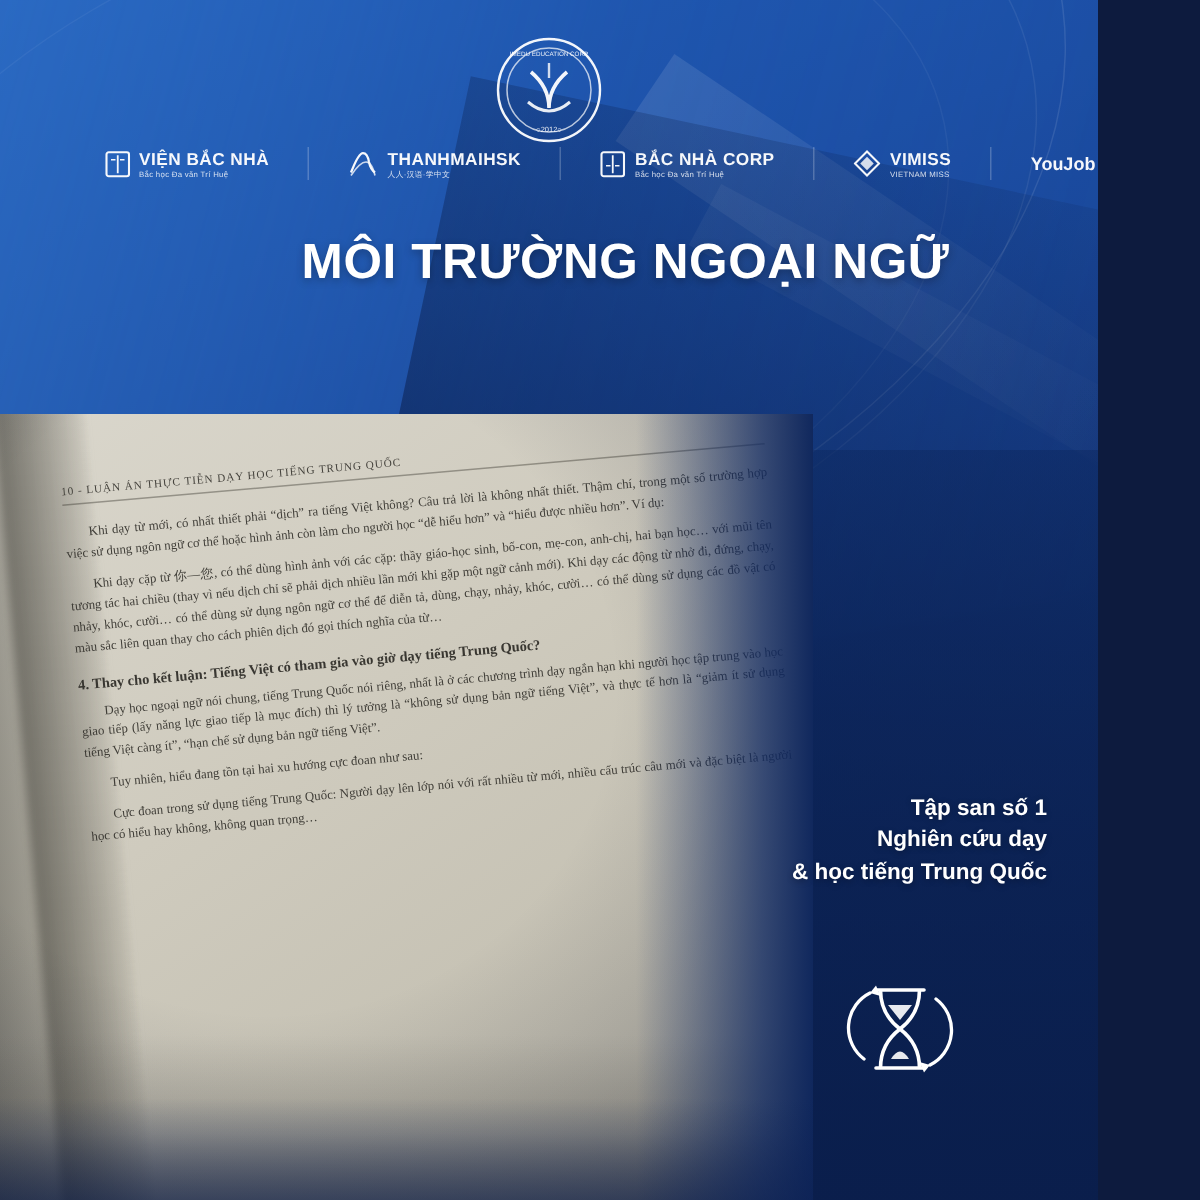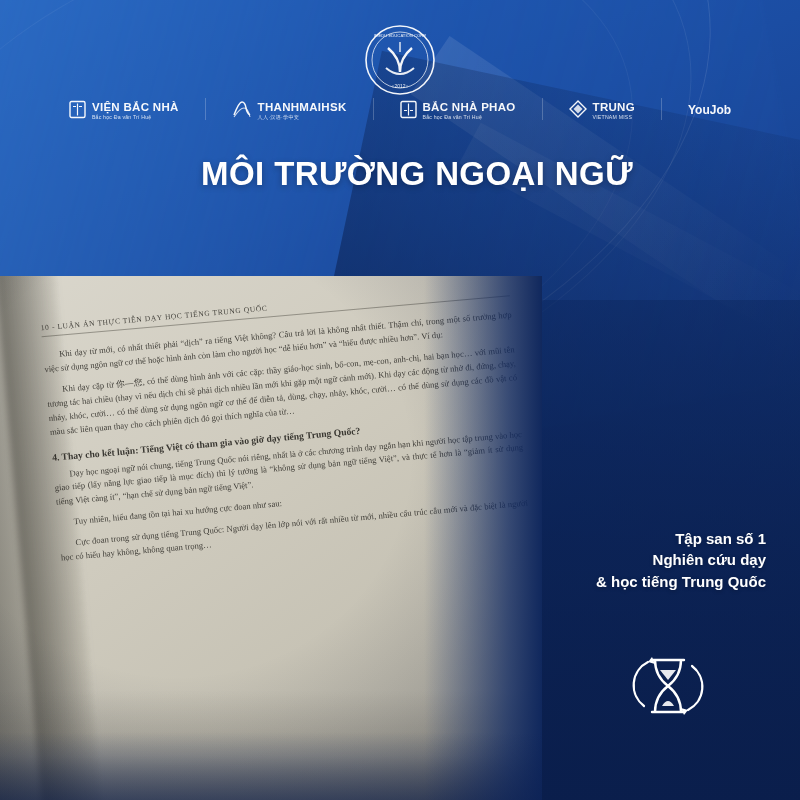--- a/index.html
+++ b/index.html
@@ -2,21 +2,21 @@
 <html lang="vi"><head>
 <meta charset="utf-8">
 <style>
   html, body {
     margin: 0;
     padding: 0;
     background: #0d1b3e;
   }
   .poster {
     position: relative;
-    width: 800px;
+    width: 732px;
     height: 800px;
     overflow: hidden;
     background: #17448f;
     font-family: "Liberation Sans", sans-serif;
     color: #ffffff;
     user-select: none;
   }
   
   .bg-base {
     position: absolute;
@@ -329,36 +329,36 @@
 
     <div class="logo-item">
       <span class="logo-mark">
         <svg width="17" height="19" viewBox="0 0 17 19" aria-hidden="true">
           <rect x="1" y="1.5" width="15" height="16" rx="1.5" fill="none" stroke="#fff" stroke-width="1.4"></rect>
           <path d="M8.5 3.5 v12" stroke="#fff" stroke-width="1.2"></path>
           <path d="M4 10.5 h3 M10 10.5 h3" stroke="#fff" stroke-width="1"></path>
         </svg>
       </span>
       <span class="logo-text">
-        <span class="t1">BẮC NHÀ PHAO</span>
+        <span class="t1">BẮC NHÀ CORP</span>
         <span class="t2" style="display:block">Bắc học Đa văn Trí Huệ</span>
       </span>
     </div>
 
     <div class="logo-sep"></div>
 
     <div class="logo-item">
       <span class="logo-mark">
         <svg width="18" height="18" viewBox="0 0 18 18" aria-hidden="true">
           <path d="M9 1 L17 9 L9 17 L1 9 Z" fill="none" stroke="#fff" stroke-width="1.4"></path>
           <path d="M4.5 9 L9 4.5 L13.5 9 L9 13.5 Z" fill="#fff" opacity=".85"></path>
         </svg>
       </span>
       <span class="logo-text">
-        <span class="t1">TRUNG</span>
+        <span class="t1">VIMISS</span>
         <span class="t2" style="display:block">VIETNAM MISS</span>
       </span>
     </div>
 
     <div class="logo-sep"></div>
 
     <div class="logo-item">
       <span class="logo-text">
         <span class="t1" style="font-size:12px;letter-spacing:0">YouJob</span>
       </span>

